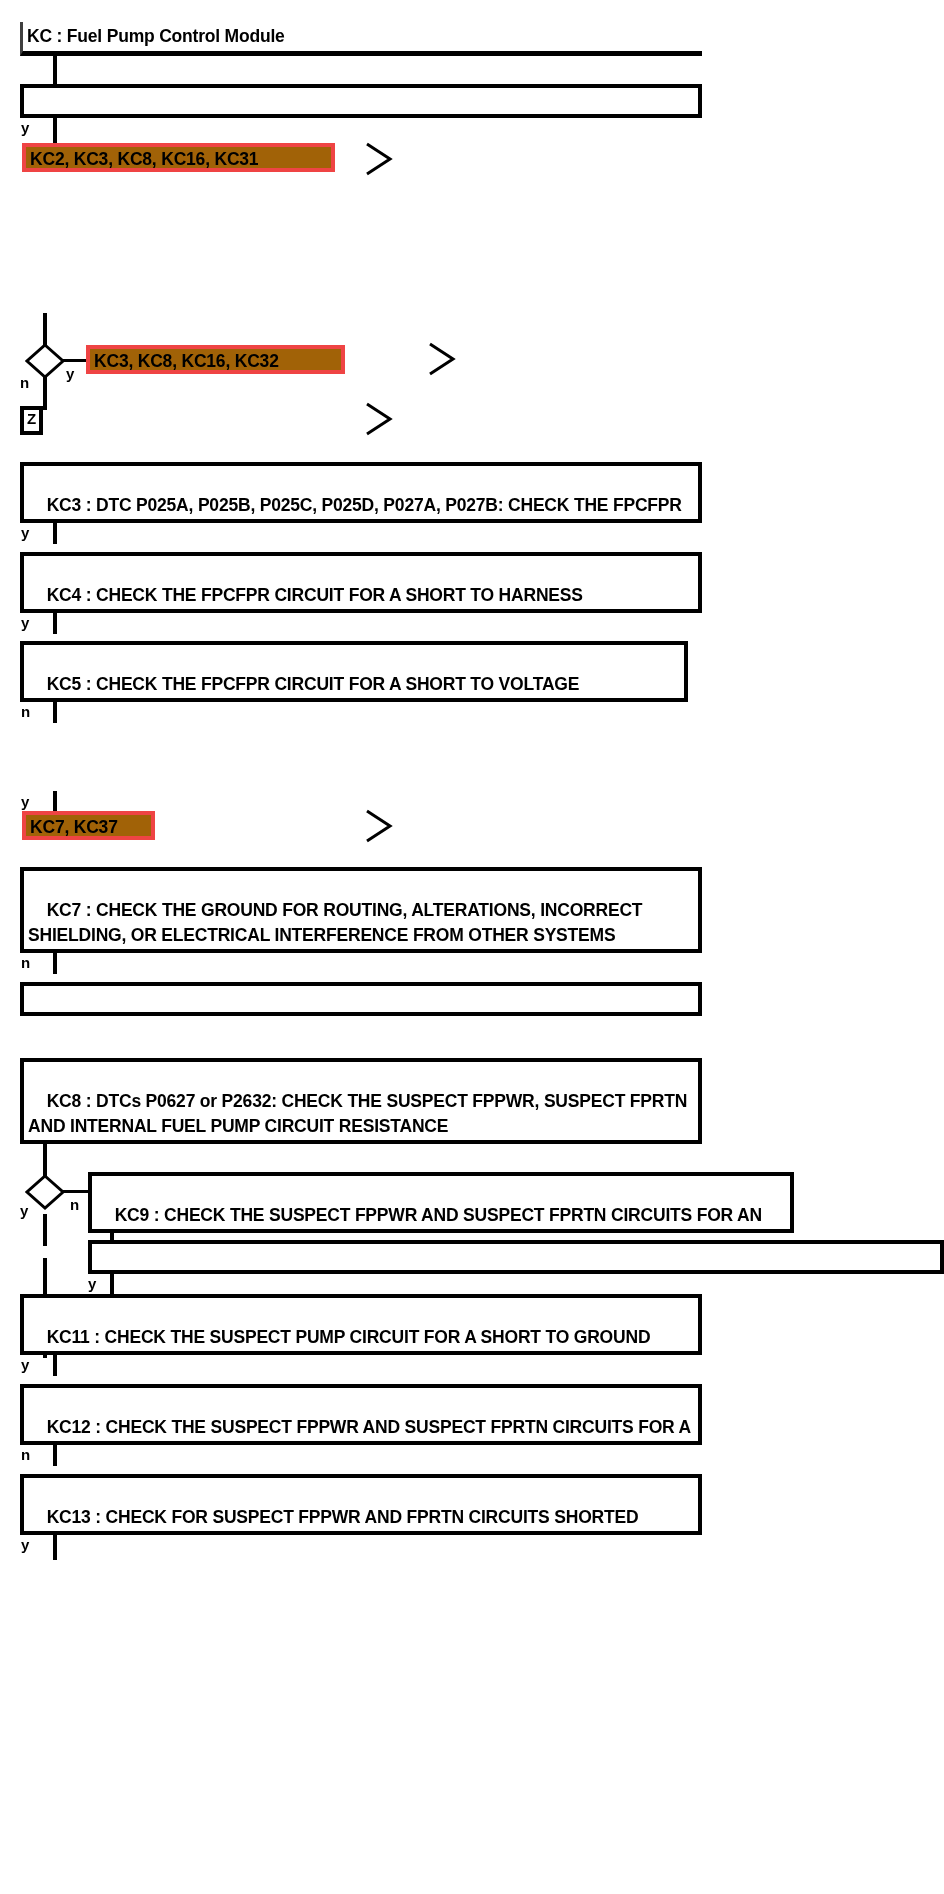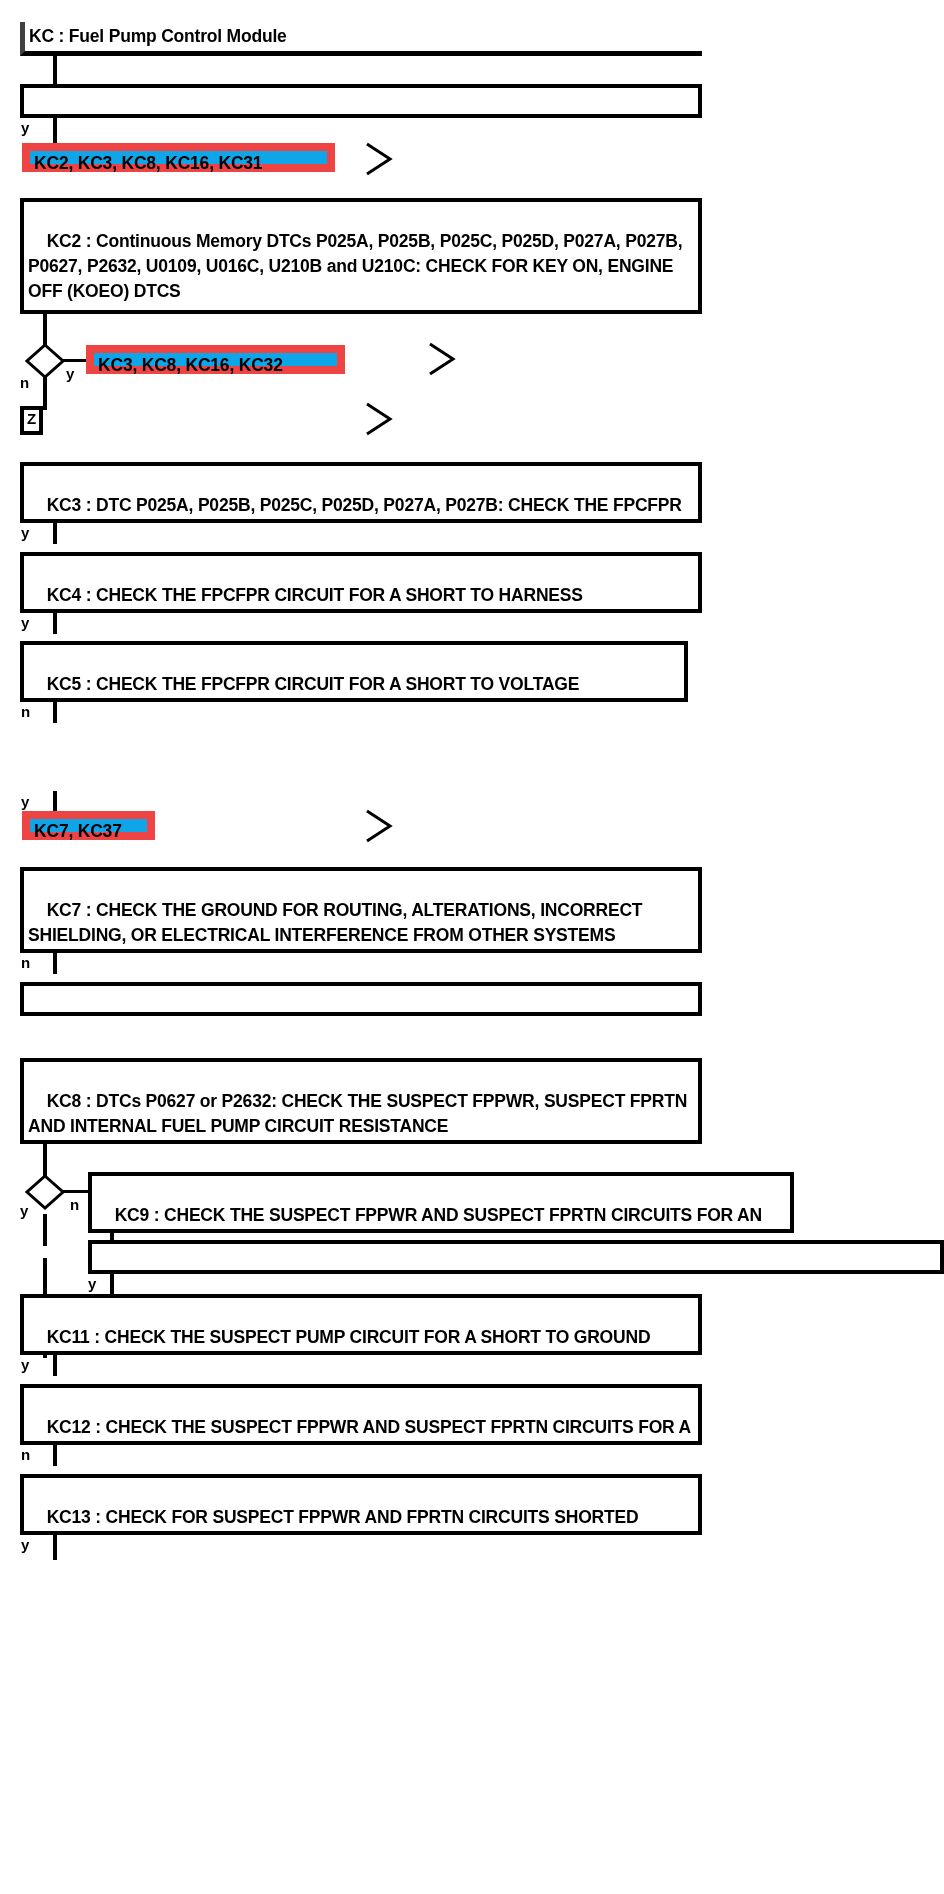--- a/index.html
+++ b/index.html
@@ -21,30 +21,30 @@
     font-weight:bold;
     font-size:17.5px;
     line-height:25px;
     padding:2px 2px 2px 4px;
     letter-spacing:-0.2px;
     white-space:pre-wrap;
     overflow:hidden;
   }
   
   .titlebar{
-    border-left:5px solid #404040;
+    border-left:3px solid #404040;
     border-bottom:5px solid #000;
     background:#fff;color:#000;
     font-weight:bold;font-size:17.5px;line-height:25px;
     padding:2px 2px 3px 4px;letter-spacing:-0.2px;
     box-sizing:border-box;
   }
   
   .refbox{
-    border:8px solid #ef4444;background:#0ea5e9;color:#000;
+    border:4px solid #ef4444;background:#a16207;color:#000;
     font-weight:bold;font-size:17.5px;line-height:23px;
     padding:1px 3px 1px 4px;letter-spacing:-0.2px;
     box-sizing:border-box;white-space:nowrap;
   }
   
   .tinybox{
     border:4px solid #000;background:#fff;color:#000;
     font-weight:bold;font-size:15px;line-height:15px;
     padding:1px 1px 1px 1px;text-align:center;
     box-sizing:border-box;
@@ -83,23 +83,20 @@
 
   <div class="node refbox" style="left:22px;top:143px;width:313px;height:29px;">
     <span>KC2, KC3, KC8, KC16, KC31</span>
   </div>
   <div class="chevron" style="left:362px;top:140px;width:36px;height:38px;">
     <svg width="36" height="38" viewBox="0 0 36 38">
         <polyline points="5,4 28,19 5,34" fill="none" stroke="#000" stroke-width="3"></polyline>
       </svg>
   </div>
 
-  <div class="node stepbox" style="left:20px;top:198px;width:682px;height:116px;">
-    <span>KC2 : Continuous Memory DTCs P025A, P025B, P025C, P025D, P027A, P027B, P0627, P2632, U0109, U016C, U210B and U210C: CHECK FOR KEY ON, ENGINE OFF (KOEO) DTCS</span>
-  </div>
   <div class="vline" style="left:43px;top:313px;height:35px;"></div>
 
   <div class="diamond" style="left:25px;top:343px;width:40px;height:36px;">
     <svg width="40" height="36" viewBox="0 0 40 36">
       <polygon points="20,2 38,18 20,34 2,18" fill="#fff" stroke="#000" stroke-width="3"></polygon>
     </svg>
   </div>
   <div class="hline" style="left:62px;top:359px;width:26px;"></div>
   <div class="edgelabel" style="left:66px;top:366px;">y</div>
   <div class="edgelabel" style="left:20px;top:375px;">n</div>

